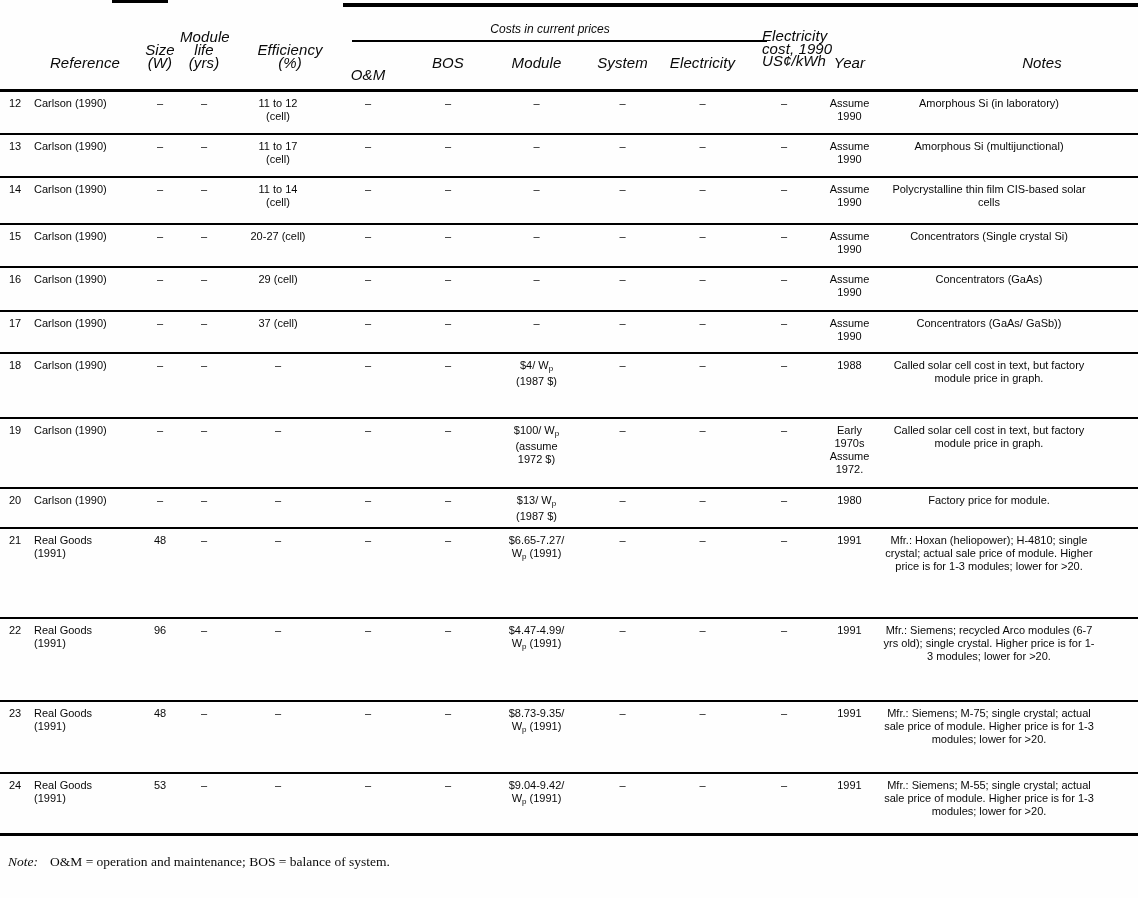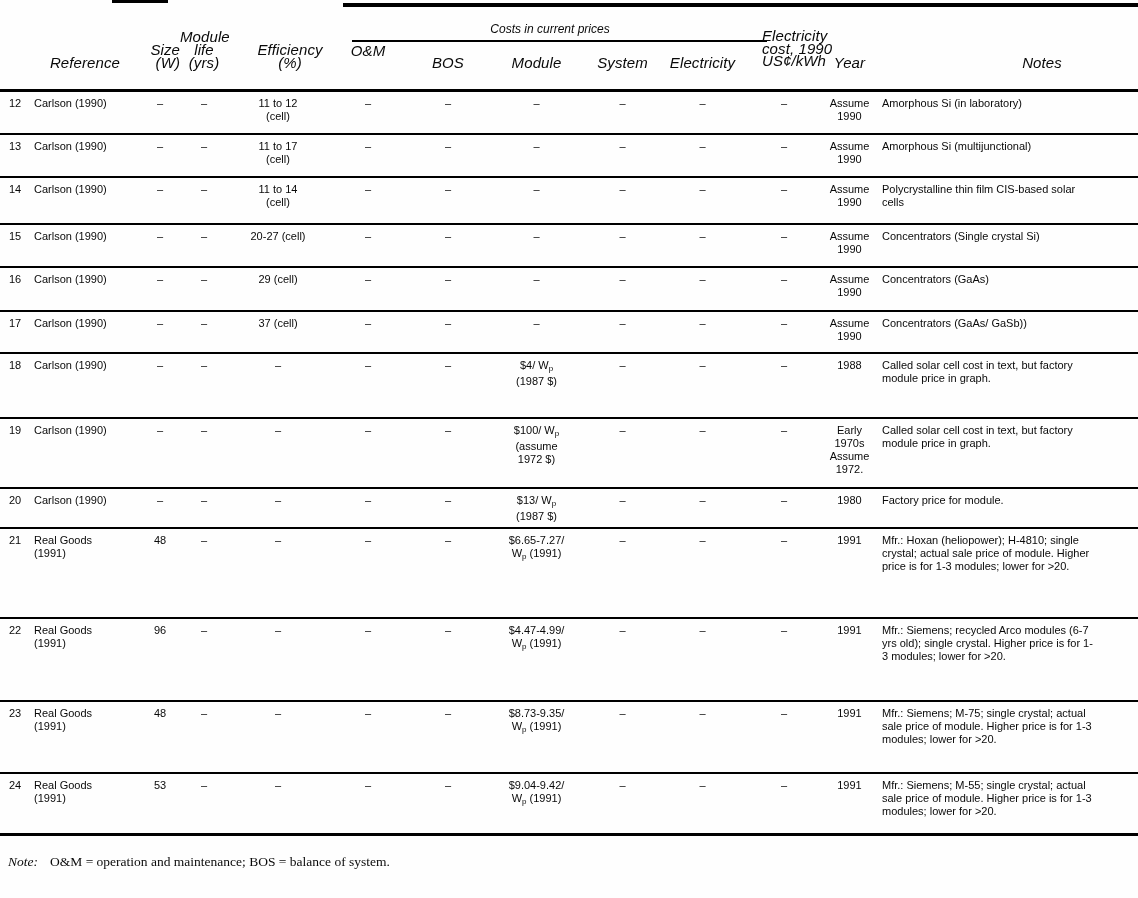--- a/index.html
+++ b/index.html
@@ -27,21 +27,21 @@
   td {
     vertical-align:top; padding-top:5px; font-size:11px; line-height:13px;
     overflow:hidden; word-wrap:break-word;
   }
   tbody tr + tr td { border-top:2px solid #000; }
   tbody tr:last-child td { border-bottom:3px solid #000; }
   .c-no   { text-align:left; padding-left:9px;margin-top:6px; }
   .c-ref  { text-align:left; padding-left:4px; }
   .c-size, .c-life, .c-eff, .c-om, .c-bos, .c-mod,
   .c-sys, .c-elec, .c-cost, .c-year { text-align:center; }
-  .c-notes{ text-align:left; padding-left:6px; padding-right:4px; }
+  .c-notes{ text-align:center; padding-left:6px; padding-right:4px; }
   .note-text { max-width:214px; }
   sub { font-size:8px; vertical-align:-2px; }
 
   tbody tr:nth-child(1) td{height:42px} tbody tr:nth-child(2) td{height:43px}
   tbody tr:nth-child(3) td{height:47px} tbody tr:nth-child(4) td{height:43px}
   tbody tr:nth-child(5) td{height:44px} tbody tr:nth-child(6) td{height:42px}
   tbody tr:nth-child(7) td{height:65px} tbody tr:nth-child(8) td{height:70px}
   tbody tr:nth-child(9) td{height:40px} tbody tr:nth-child(10) td{height:90px}
   tbody tr:nth-child(11) td{height:83px} tbody tr:nth-child(12) td{height:72px}
   tbody tr:nth-child(13) td{height:61px}
@@ -68,37 +68,37 @@
     <div class="rule" style="left:352px; width:415px; top:40px; height:2px;"></div>
 
     <div class="hlabel hcost" style="left:750px; width:86px; top:30px; padding-left:12px;">
       <div>Electricity</div>
       <div>cost, 1990</div>
       <div>US¢/kWh</div>
     </div>
 
     <div class="hlabel" style="left:30px; width:110px; bottom:20px;">Reference</div>
 
-    <div class="hlabel" style="left:140px; width:40px; bottom:20px;text-align:right;">
+    <div class="hlabel" style="left:140px; width:40px; bottom:20px;">
       <div>Size</div>
       <div>(W)</div>
     </div>
 
     <div class="hlabel" style="left:180px; width:48px; bottom:20px;">
       <div>Module</div>
       <div>life</div>
       <div>(yrs)</div>
     </div>
 
     <div class="hlabel" style="left:240px; width:100px; bottom:20px;">
       <div>Efficiency</div>
       <div>(%)</div>
     </div>
 
-    <div class="hlabel" style="left:328px; width:80px; bottom:32px;">O&amp;M</div>
+    <div class="hlabel" style="left:328px; width:80px; bottom:8px;">O&amp;M</div>
     <div class="hlabel" style="left:408px; width:80px; bottom:20px;">BOS</div>
     <div class="hlabel" style="left:488px; width:97px; bottom:20px;">Module</div>
     <div class="hlabel" style="left:585px; width:75px; bottom:20px;">System</div>
     <div class="hlabel" style="left:660px; width:85px; bottom:20px;">Electricity</div>
     <div class="hlabel" style="left:823px; width:53px; bottom:20px;">Year</div>
     <div class="hlabel hnotes" style="left:876px; width:262px; bottom:20px;">Notes</div>
   </div>
 
   <table>
     <colgroup>

